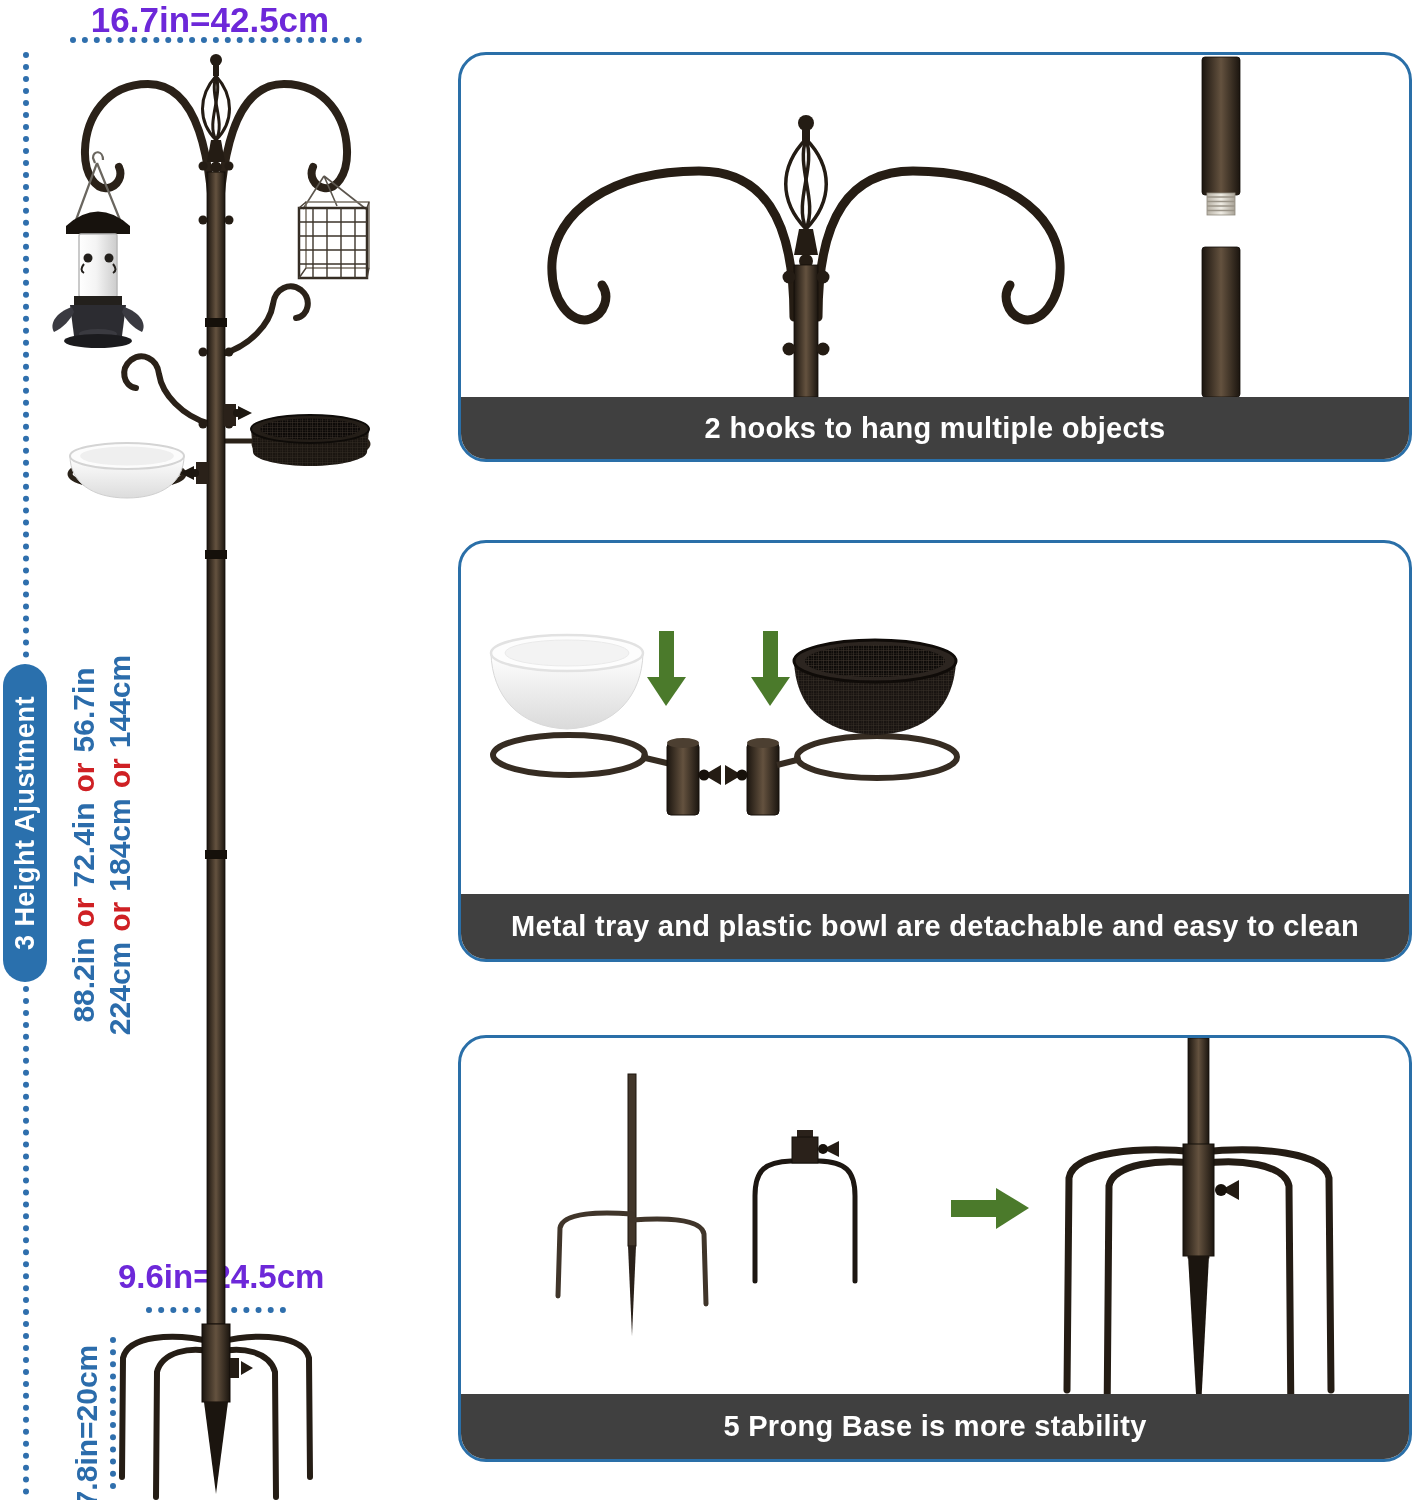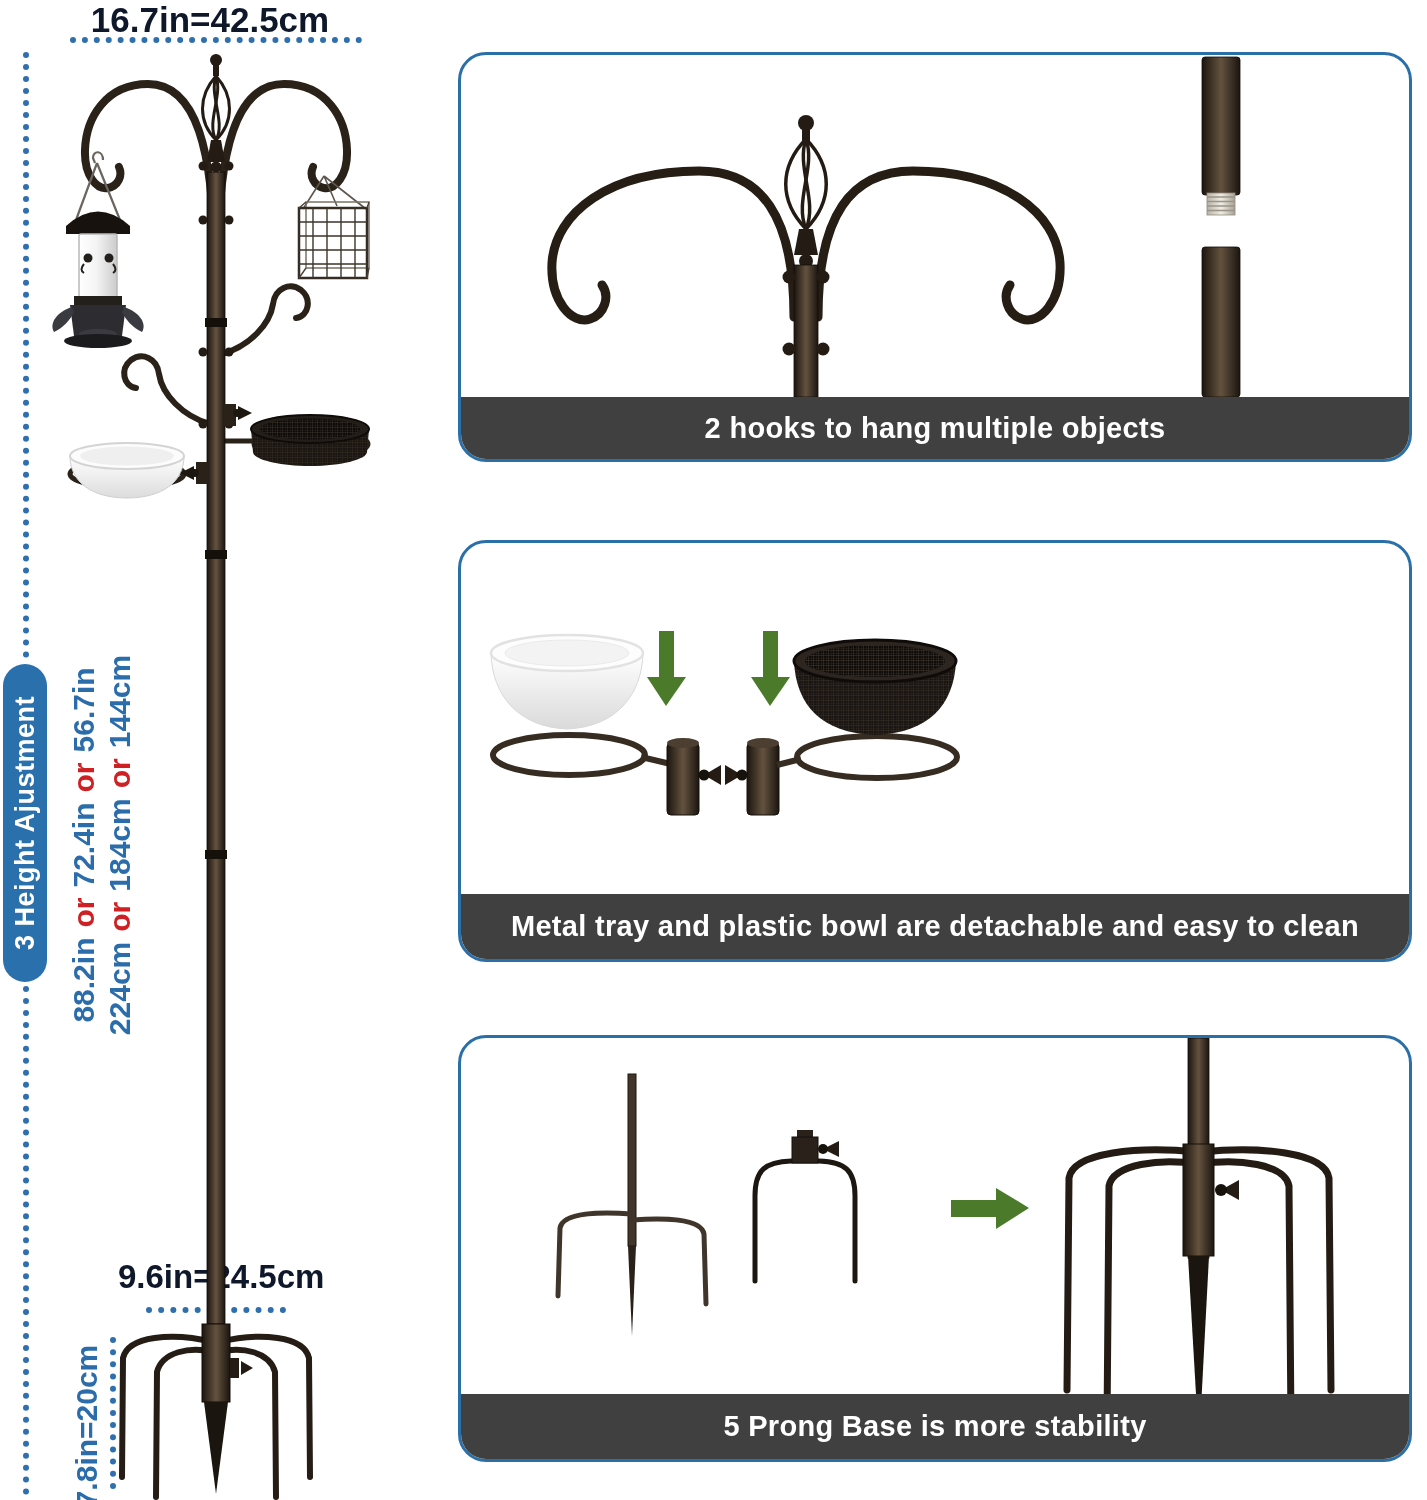--- a/index.html
+++ b/index.html
@@ -1,19 +1,19 @@
 <!DOCTYPE html>
 <html><head>
 <meta charset="utf-8">
 <style>
   html,body{margin:0;padding:0;background:#fff;}
   #stage{position:relative;width:1427px;height:1500px;background:#fff;overflow:hidden;
          font-family:"Liberation Sans",sans-serif;}
   .abs{position:absolute;}
-  .dim-label{color:#0f172a;font-weight:bold;font-size:35px;text-align:center;white-space:nowrap;}
+  .dim-label{color:#6d28d9;font-weight:bold;font-size:35px;text-align:center;white-space:nowrap;}
   .hdots{border-top:6px dotted #2f6fad;height:0;}
   .vdots{border-left:6px dotted #2f6fad;width:0;}
   .vtext{position:absolute;white-space:nowrap;transform:translate(-50%,-50%) rotate(-90deg);
          color:#2b6cab;font-weight:bold;font-size:30px;}
   .vtext span{margin:0 5px;}
   .vtext .red{color:#cf2024;}
   .pill{position:absolute;left:3px;top:664px;width:44px;height:318px;border-radius:24px;
         background:#2a70ad;}
   .pill span{position:absolute;left:50%;top:50%;transform:translate(-50%,-50%) rotate(-90deg);
         white-space:nowrap;color:#fff;font-weight:bold;font-size:27px;letter-spacing:.5px;}

